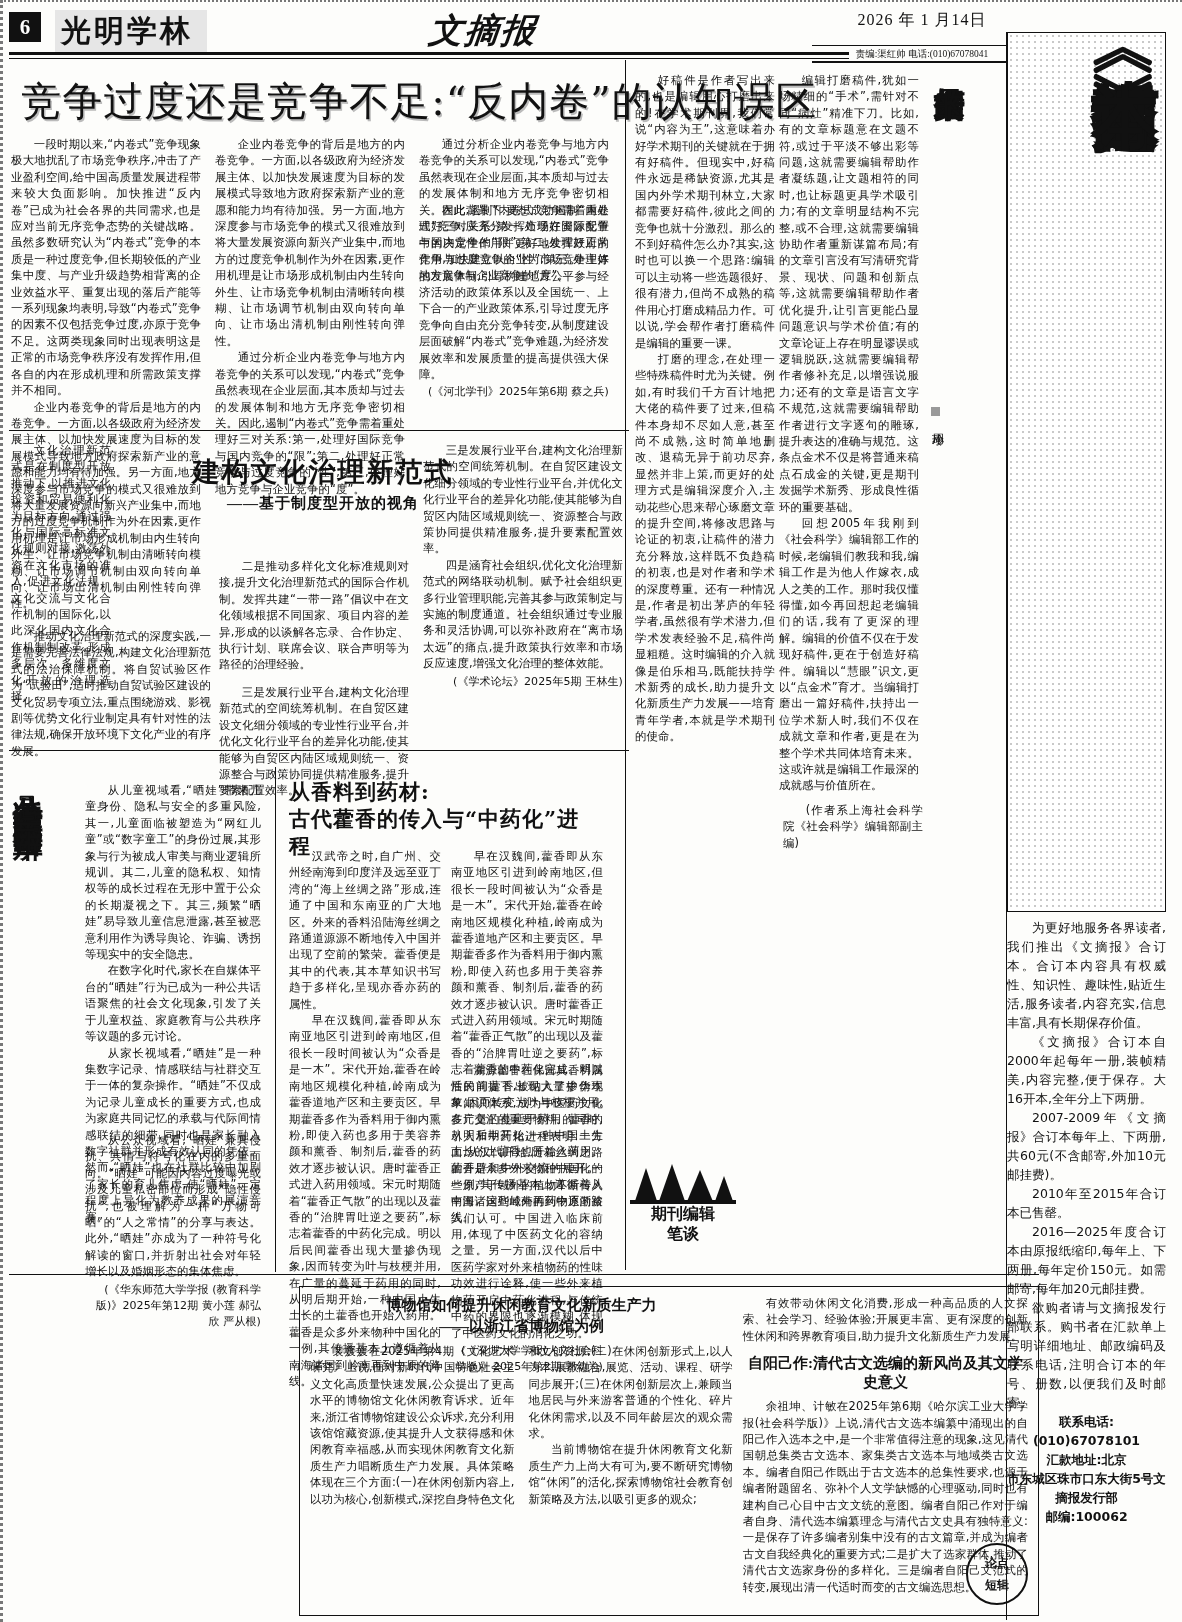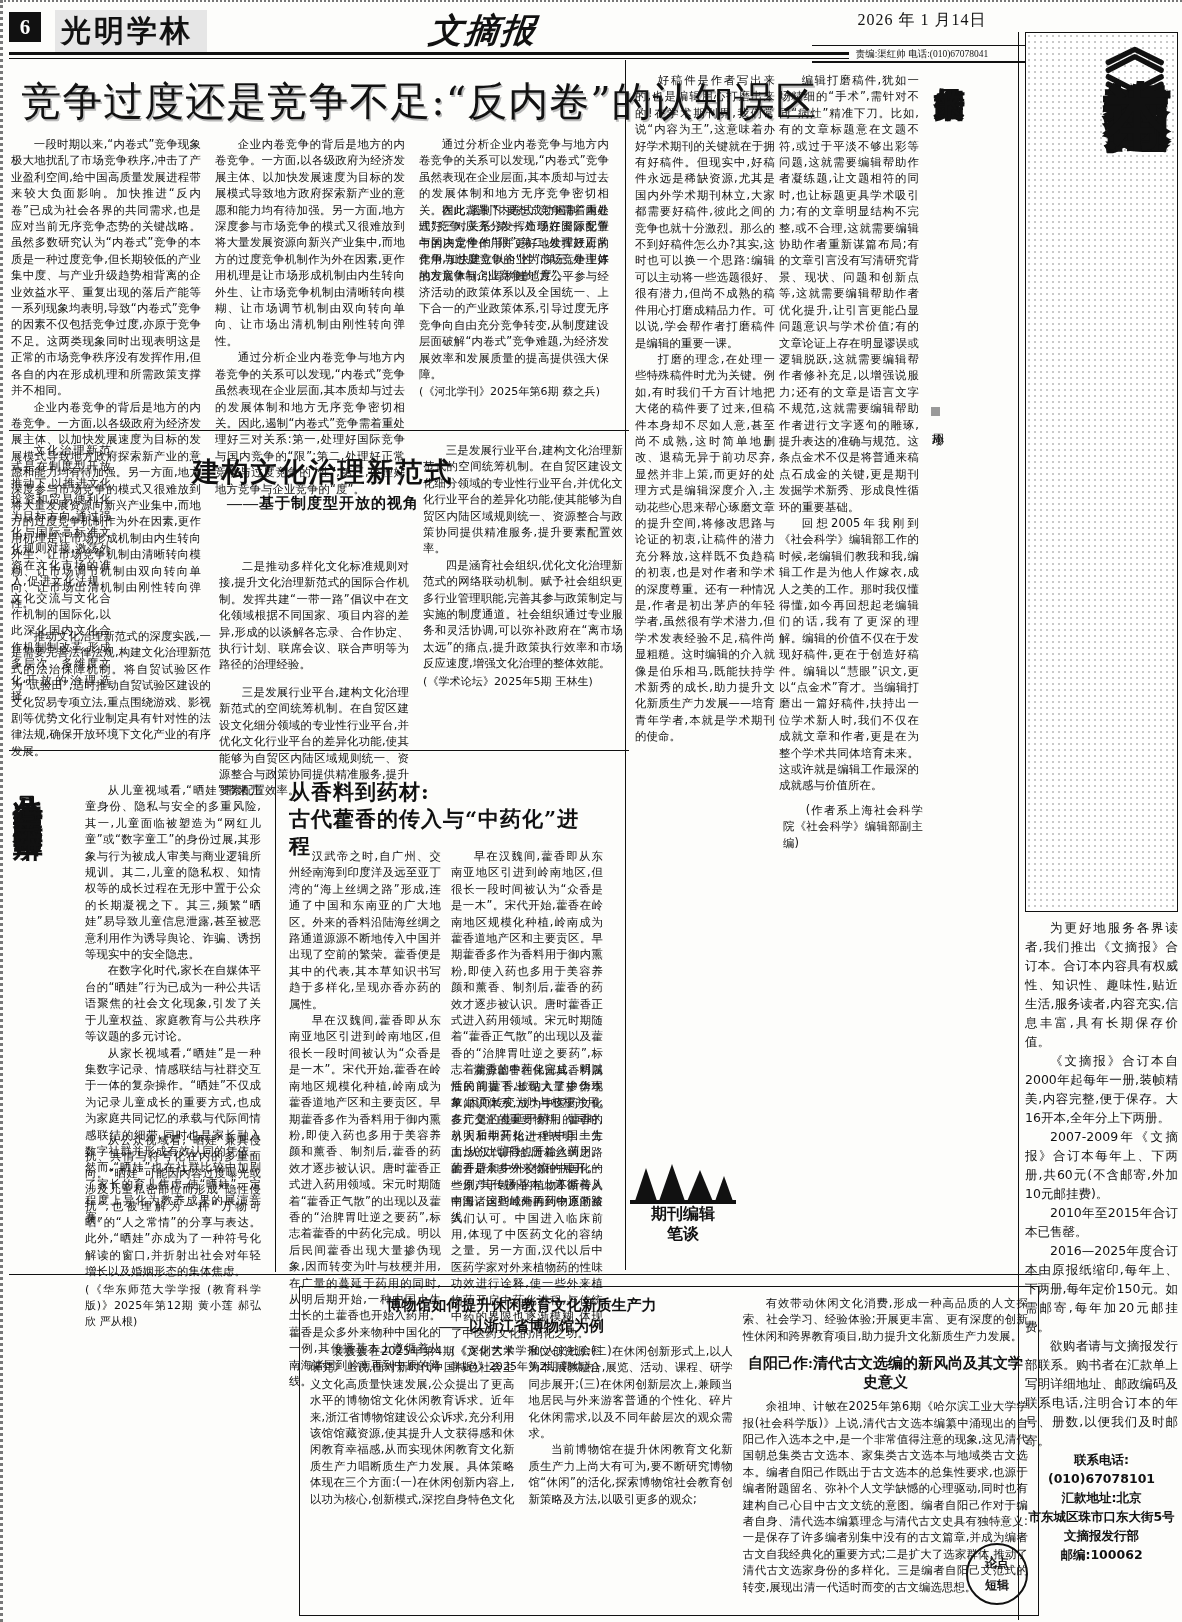--- a/index.html
+++ b/index.html
@@ -44,44 +44,44 @@
   }
   .date-line { font-size:16px; letter-spacing:1px; border-bottom:1px solid #111; padding-bottom:14px; }
   .editor-line { font-size:9.5px; letter-spacing:0px; padding-top:2px; border-bottom:2px solid #111; }
   .masthead-rule { position:absolute; left:0; top:44px; width:840px; height:3px; background:#111; }
   .masthead-rule2 { position:absolute; left:0; top:50px; width:840px; height:1px; background:#111; }
 
   
   .col-text { font-size:11.4px; line-height:16.4px; text-align:justify; letter-spacing:0.1px;
               font-family:"DejaVu Sans","Liberation Sans",sans-serif; }
   .col-text p { margin:0; text-indent:2em; }
-  .cite { font-size:11px; margin-top:2px;
+  .cite { text-align:right; font-size:11px; margin-top:2px;
           font-family:"DejaVu Sans",sans-serif; }
 
   .hl-main {
     font-size:40px; font-weight:normal; letter-spacing:1px; text-align:center;
     font-family:"DejaVu Serif",serif;
     text-shadow:1.5px 1.5px 0 #bbb;
   }
   .hl-2 { font-size:27px; font-weight:bold; letter-spacing:2px; text-align:center;
           font-family:"DejaVu Serif",serif; }
   .hl-sub { font-size:15px; font-weight:bold; letter-spacing:1px; text-align:center; margin-top:4px; }
   .hl-3 { font-size:21px; font-weight:bold; letter-spacing:1px; line-height:27px;
           font-family:"DejaVu Serif",serif; }
 
   
   .block { position:absolute; }
   .rule-h { background:#111; height:1px; }
   .rule-v { background:#111; width:1px; }
 
   
   .ad-panel {
-    position:absolute; right:4px; top:30px; width:160px; height:1588px;
+    position:absolute; right:16px; top:30px; width:160px; height:1588px;
     border-left:1px solid #111;
-    padding-left:6px;
+    padding-left:0;
   }
   .ad-title-wrap {
     height:880px; background:#fff;
     background-image:radial-gradient(#c9c9c9 1.2px, transparent 1.3px);
     background-size:6px 6px;
     border:1px solid #111;
     position:relative;
     overflow:hidden;
   }
   .ad-title {

